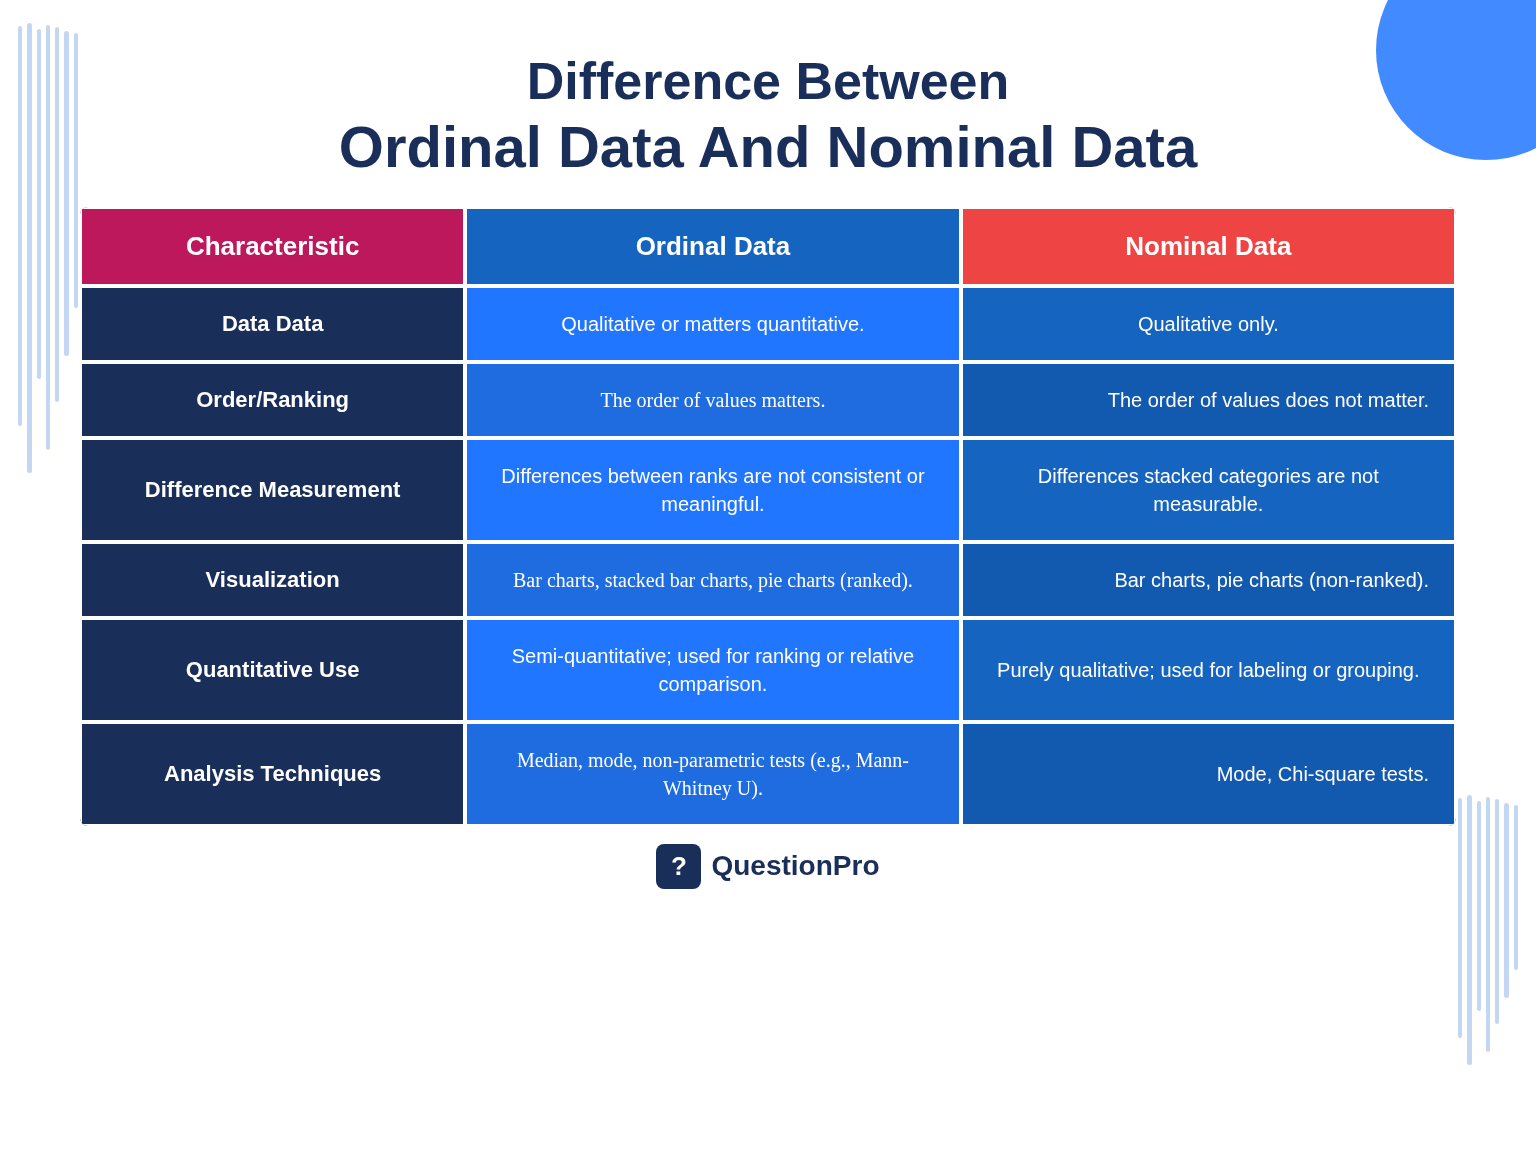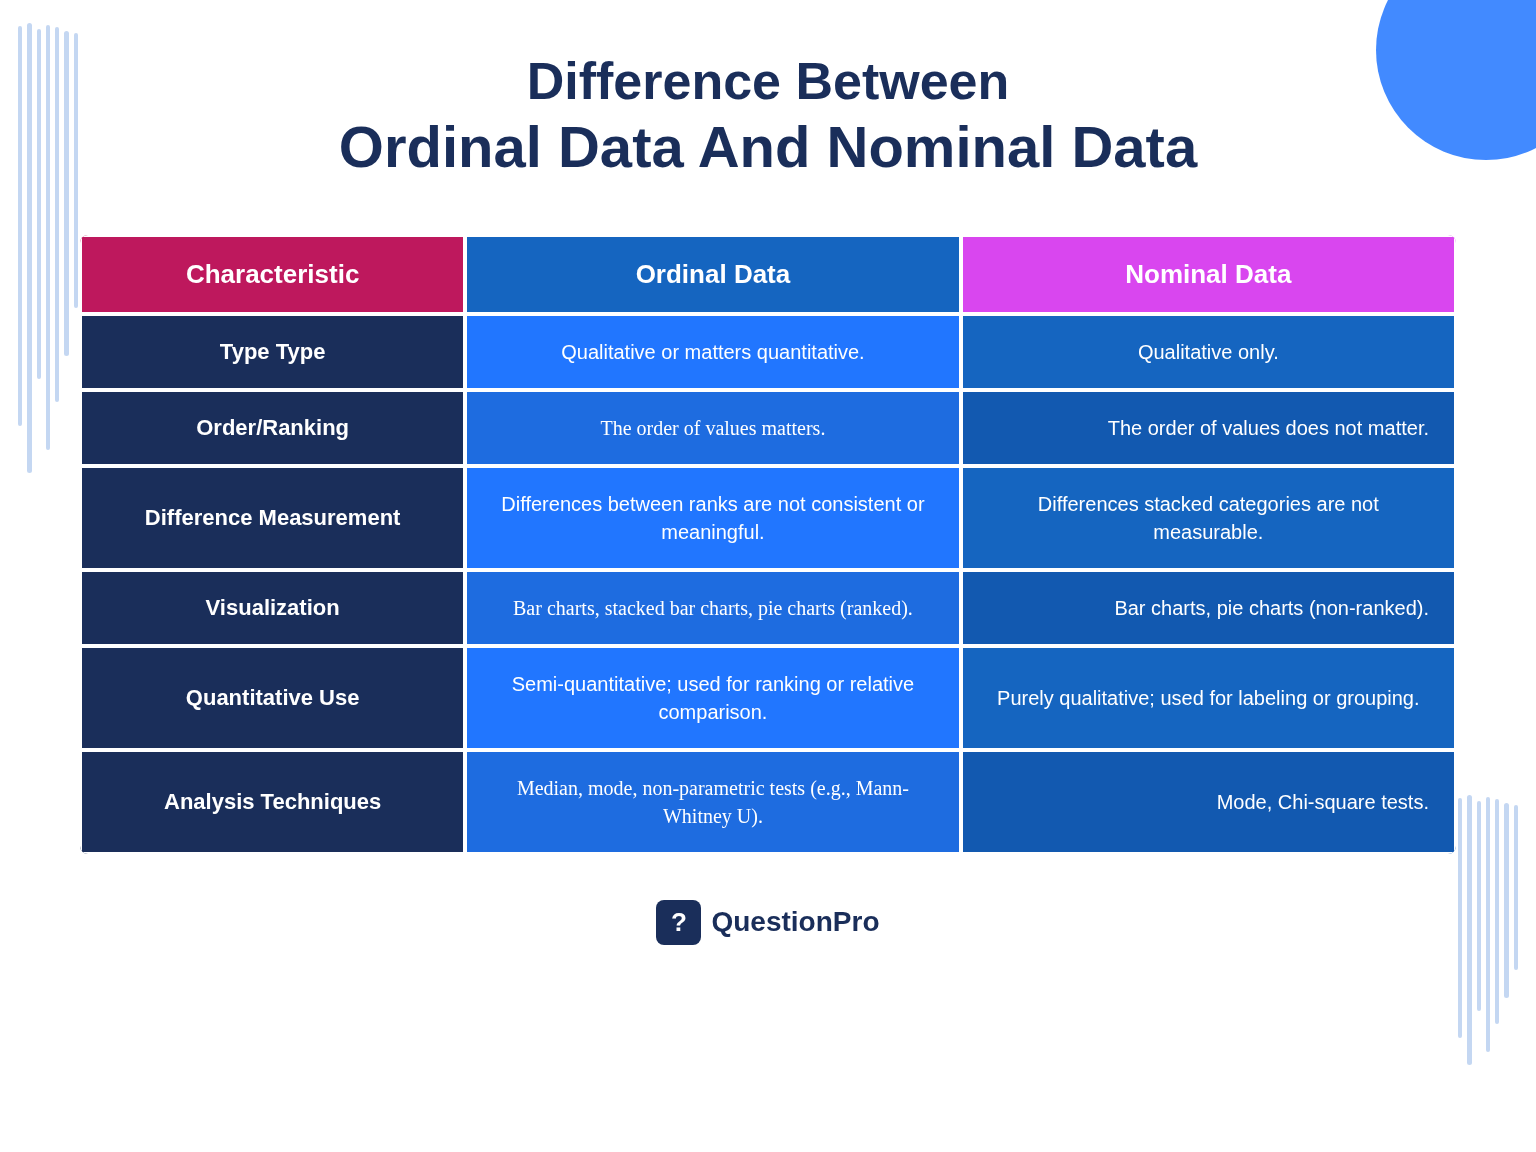--- a/index.html
+++ b/index.html
@@ -1,15 +1,15 @@
 <!DOCTYPE html>
 <html><head>
   <meta charset="utf-8">
   <style>
-    * { margin: 0; padding: 0; box-sizing: border-box; gap: 28px; }
+    * { margin: 0; padding: 0; box-sizing: border-box; }
 
     body {
       width: 1536px;
       height: 1152px;
       background: #ffffff;
       font-family: 'Arial', sans-serif;
       overflow: hidden;
       position: relative;
     }
 
@@ -115,21 +115,21 @@
       width: 28%;
     }
     .header-ordinal {
       background-color: #1565c0;
       color: #ffffff;
       font-size: 26px;
       font-weight: 800;
       width: 36%;
     }
     .header-nominal {
-      background-color: #d946ef;
+      background-color: #ef4444;
       color: #ffffff;
       font-size: 26px;
       font-weight: 800;
       width: 36%;
     }
 
     
     .cell-characteristic {
       background-color: #1a2e5a;
       color: #ffffff;
@@ -225,21 +225,21 @@
   <table class="comparison-table">
     <thead>
       <tr>
         <th class="header-characteristic">Characteristic</th>
         <th class="header-ordinal">Ordinal Data</th>
         <th class="header-nominal">Nominal Data</th>
       </tr>
     </thead>
     <tbody id="table-body">
     <tr>
-          <td class="cell-characteristic">Type Type</td>
+          <td class="cell-characteristic">Data Data</td>
           <td class="cell-ordinal">Qualitative or matters quantitative.</td>
           <td class="cell-nominal">Qualitative only.</td>
         </tr>
         <tr class="row-even">
           <td class="cell-characteristic">Order/Ranking</td>
           <td class="cell-ordinal">The order of values matters.</td>
           <td class="cell-nominal">The order of values does not matter.</td>
         </tr>
         <tr>
           <td class="cell-characteristic">Difference Measurement</td>

